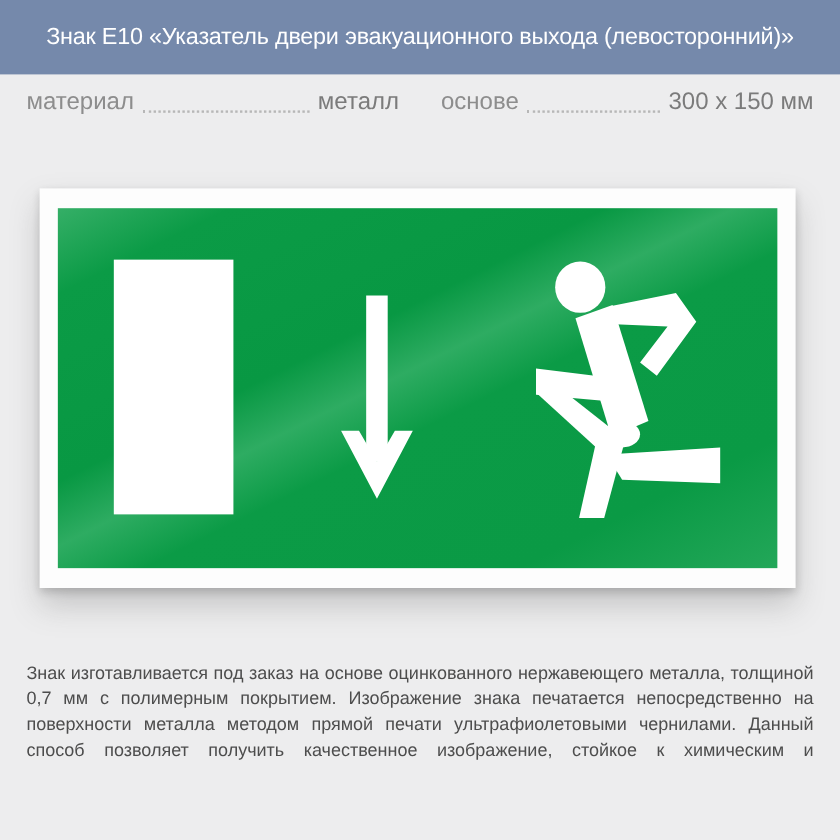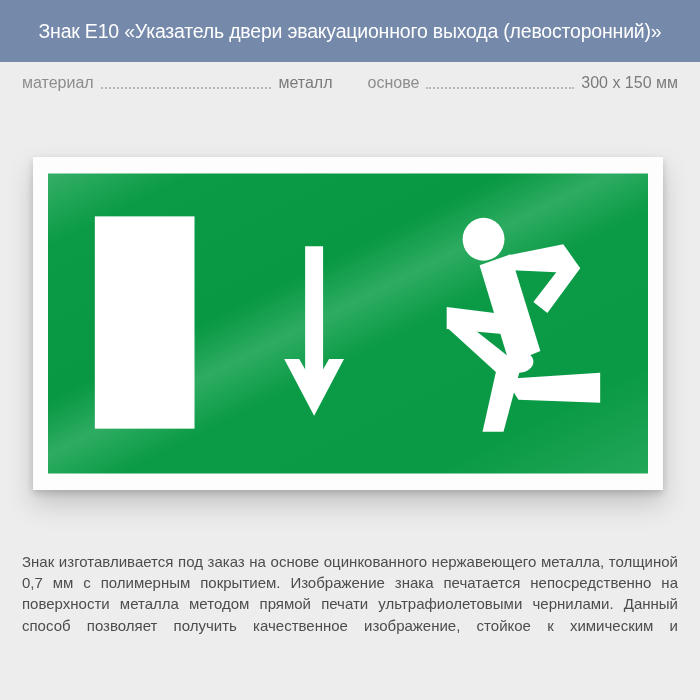--- a/index.html
+++ b/index.html
@@ -8,21 +8,21 @@
   .page { position:relative; width:700px; height:636px; background:#ededee; overflow:hidden; }
 
   
   .header { position:absolute; top:0; left:0; width:700px; height:62px;
     background:#7589ab; display:flex; align-items:center; justify-content:center; }
   .header .title { color:#ffffff; font-size:19.5px; letter-spacing:-0.2px; }
 
   
   .specs { position:absolute; top:74px; left:0; width:700px; padding:0 22px;
     display:flex; gap:35px; }
-  .spec-col { flex:1; display:flex; align-items:flex-start; font-size:16px; color:#8d8d8d; }
+  .spec-col { flex:1; display:flex; align-items:flex-start; font-size:20px; color:#8d8d8d; }
   .spec-col .leader { flex:1; border-bottom:2px dotted #b7b7b7; margin:0 7px 3px 7px; align-self:flex-end; }
   .spec-col .spec-value { color:#7b7b7b; white-space:nowrap; }
 
   
   .sign-card { position:absolute; top:157px; left:33px; width:630px; height:333px;
     background:#fdfdfd; padding:16px 15px 16px 15px;
     box-shadow:0 3px 7px rgba(0,0,0,0.16), 0 14px 24px rgba(90,90,90,0.28); }
   .sign-card svg { display:block; width:600px; height:301px; }
 
   

